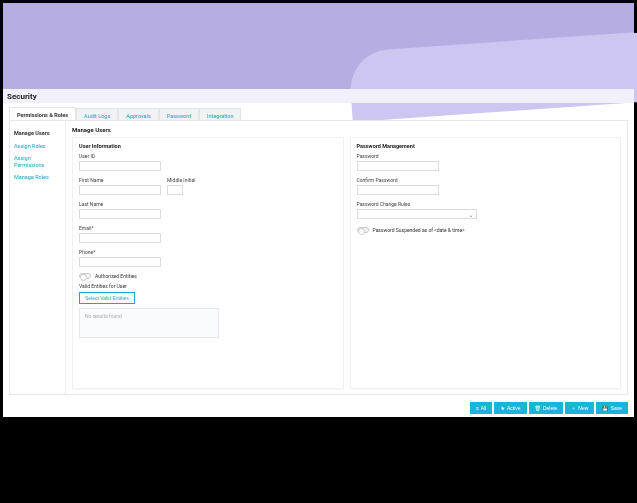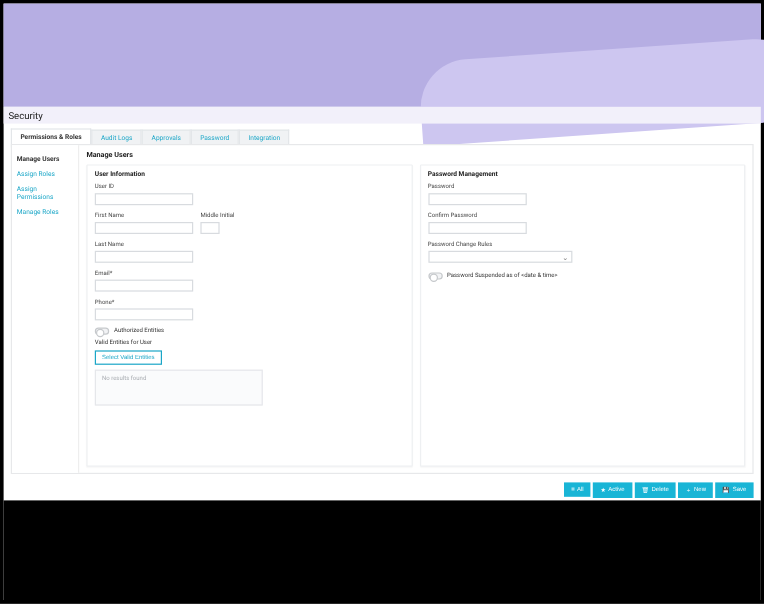--- a/index.html
+++ b/index.html
@@ -1,21 +1,21 @@
 <!DOCTYPE html>
 <html><head>
 <meta charset="utf-8">
 <style>
   * { box-sizing: border-box; margin: 0; padding: 0; }
   html, body { width: 637px; height: 503px; background: #000; font-family: -apple-system, BlinkMacSystemFont, "Segoe UI", Roboto, Arial, sans-serif; font-size: 6px; overflow: hidden; }
   .page-wrap { position: absolute; left: 3px; top: 3px; width: 631px; height: 497px; background: #fff; }
   .top-purple { position: absolute; left: 0; top: 0; right: 0; height: 86px; background: #b6aee3; }
   .top-purple::after { content:""; position:absolute; left: 55%; top: 38px; width: 320px; height: 70px; background: #cdc6f0; border-radius: 40px 40px 0 0 / 40px 40px 0 0; transform: rotate(-4deg); }
   .title-bar { position: absolute; left: 0; top: 86px; right: 0; height: 14px; background: #f2f0fa; padding-left: 4px; display: flex; align-items: center; }
-  .title-bar h1 { font-size: 8px; font-weight: 400; color: #222; }
+  .title-bar h1 { font-size: 8px; font-weight: 700; color: #222; }
   .tabs-row { position: absolute; left: 6px; top: 104px; right: 6px; display: flex; gap: 0; align-items: flex-end; }
   .tab { font-size: 5.5px; padding: 4px 7px; background: #f0f2f4; color: #1aa6c7; border: 0.5px solid #e3e6e9; border-bottom: none; cursor: pointer; }
   .tab.active { background: #fff; color: #333; font-weight: 700; border-bottom: 1px solid #fff; }
   .content-area { position: absolute; left: 6px; top: 117px; right: 6px; height: 275px; background: #fff; border: 0.5px solid #e7e8ea; display: flex; }
   .sidebar { width: 56px; background: #fff; border-right: 0.5px solid #eee; padding: 6px 4px; }
   .sidebar-item { font-size: 5.5px; color: #1aa6c7; padding: 3px 0; cursor: pointer; line-height: 1.2; }
   .sidebar-item.active { color: #333; font-weight: 700; }
   .main-panel { flex: 1; display: flex; flex-direction: column; padding: 5px 6px; }
   .panel-heading { font-size: 6px; font-weight: 700; color: #222; margin-bottom: 4px; }
   .columns { display: flex; gap: 6px; flex: 1; }

